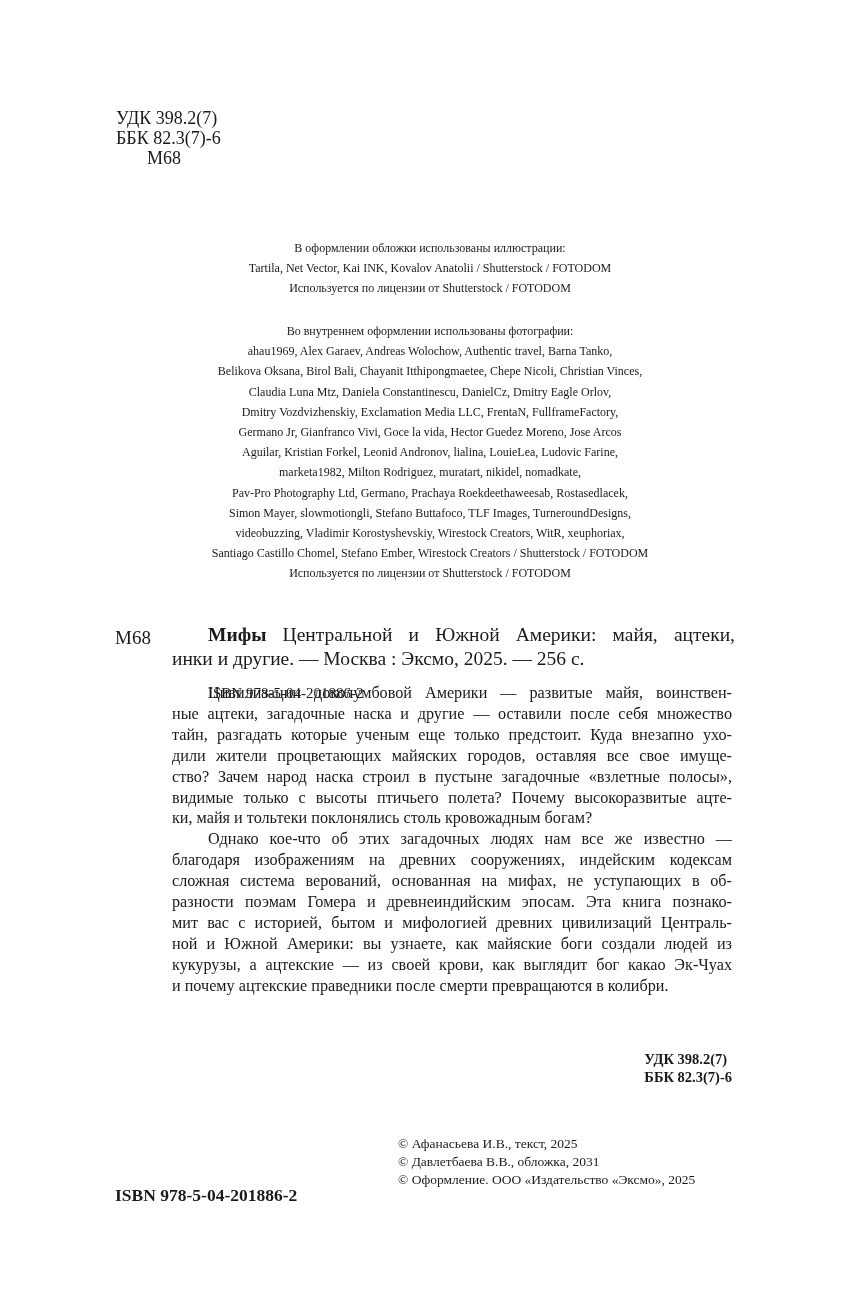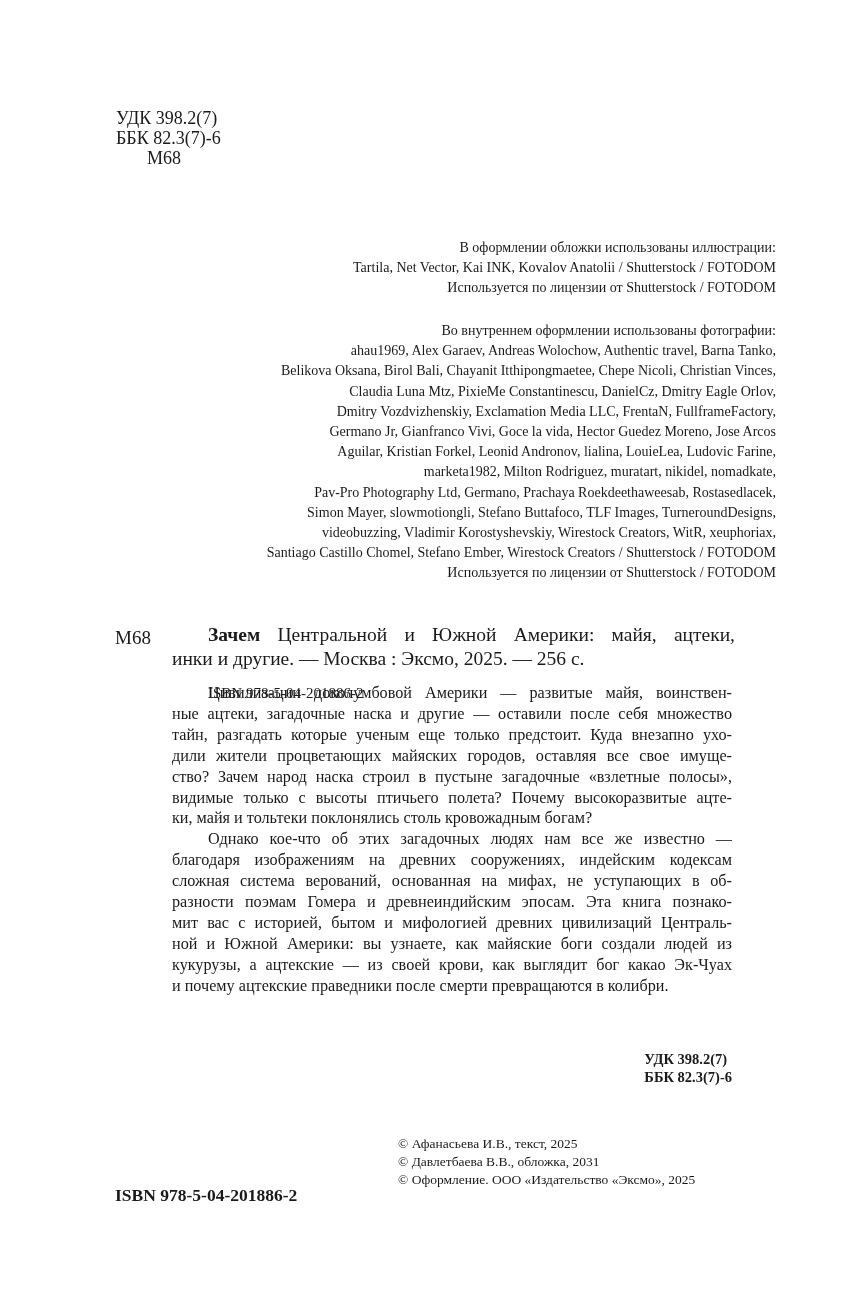--- a/index.html
+++ b/index.html
@@ -3,21 +3,21 @@
 <meta charset="utf-8">
 <style>
   html, body { margin: 0; padding: 0; background: #ffffff; }
   body {
     width: 844px; height: 1311px; position: relative; overflow: hidden;
     font-family: "Liberation Serif", "DejaVu Serif", serif; color: #1a1a1a;
   }
   .abs { position: absolute; }
   .codes { left: 116px; top: 108px; font-size: 18px; line-height: 20px; }
   .codes .m68 { padding-left: 31px; }
-  .center-block { left: 116px; width: 660px; text-align: right; font-size: 14px; line-height: 20.2px; }
+  .center-block { left: 100px; width: 660px; text-align: center; font-size: 12px; line-height: 20.2px; }
   .credits-cover { top: 238px; }
   .credits-inner { top: 321px; }
   .bib-code { left: 115px; top: 627px; font-size: 19px; }
   .bib-entry { left: 172px; top: 623px; width: 563px; font-size: 19.5px; line-height: 24px; }
   .bib-entry .line1 { padding-left: 36px; text-align: justify; text-align-last: justify; }
   .bib-entry b { font-weight: bold; }
   .isbn-small { left: 208px; top: 685px; font-size: 15px; }
   .annot { left: 172px; top: 683px; width: 560px; font-size: 16.2px; line-height: 20.9px; }
   .annot .ln { display: block; text-align: justify; text-align-last: justify; }
   .annot .ln.first { text-indent: 36px; }
@@ -39,36 +39,36 @@
 <div class="abs center-block credits-cover">
   <span class="line">В оформлении обложки использованы иллюстрации:</span>
   <span class="line">Tartila, Net Vector, Kai INK, Kovalov Anatolii / Shutterstock / FOTODOM</span>
   <span class="line">Используется по лицензии от Shutterstock / FOTODOM</span>
 </div>
 
 <div class="abs center-block credits-inner">
   <span class="line">Во внутреннем оформлении использованы фотографии:</span>
   <span class="line">ahau1969, Alex Garaev, Andreas Wolochow, Authentic travel, Barna Tanko,</span>
   <span class="line">Belikova Oksana, Birol Bali, Chayanit Itthipongmaetee, Chepe Nicoli, Christian Vinces,</span>
-  <span class="line">Claudia Luna Mtz, PixieMe Constantinescu, DanielCz, Dmitry Eagle Orlov,</span>
+  <span class="line">Claudia Luna Mtz, Daniela Constantinescu, DanielCz, Dmitry Eagle Orlov,</span>
   <span class="line">Dmitry Vozdvizhenskiy, Exclamation Media LLC, FrentaN, FullframeFactory,</span>
   <span class="line">Germano Jr, Gianfranco Vivi, Goce la vida, Hector Guedez Moreno, Jose Arcos</span>
   <span class="line">Aguilar, Kristian Forkel, Leonid Andronov, lialina, LouieLea, Ludovic Farine,</span>
   <span class="line">marketa1982, Milton Rodriguez, muratart, nikidel, nomadkate,</span>
   <span class="line">Pav-Pro Photography Ltd, Germano, Prachaya Roekdeethaweesab, Rostasedlacek,</span>
   <span class="line">Simon Mayer, slowmotiongli, Stefano Buttafoco, TLF Images, TurneroundDesigns,</span>
   <span class="line">videobuzzing, Vladimir Korostyshevskiy, Wirestock Creators, WitR, xeuphoriax,</span>
   <span class="line">Santiago Castillo Chomel, Stefano Ember, Wirestock Creators / Shutterstock / FOTODOM</span>
   <span class="line">Используется по лицензии от Shutterstock / FOTODOM</span>
 </div>
 
 <div class="abs bib-code">М68</div>
 
 <div class="abs bib-entry">
-  <span class="line line1"><b>Зачем</b><span> Центральной и Южной Америки: майя, ацтеки,</span></span>
+  <span class="line line1"><b>Мифы</b><span> Центральной и Южной Америки: майя, ацтеки,</span></span>
   <span class="line">инки и другие. — Москва : Эксмо, 2025. — 256 с.</span>
 </div>
 
 <div class="abs isbn-small">ISBN 978-5-04-201886-2</div>
 
 <div class="abs annot">
   <div>
     <span class="ln first">Цивилизации доколумбовой Америки — развитые майя, воинствен-</span>
     <span class="ln">ные ацтеки, загадочные наска и другие — оставили после себя множество</span>
     <span class="ln">тайн, разгадать которые ученым еще только предстоит. Куда внезапно ухо-</span>

